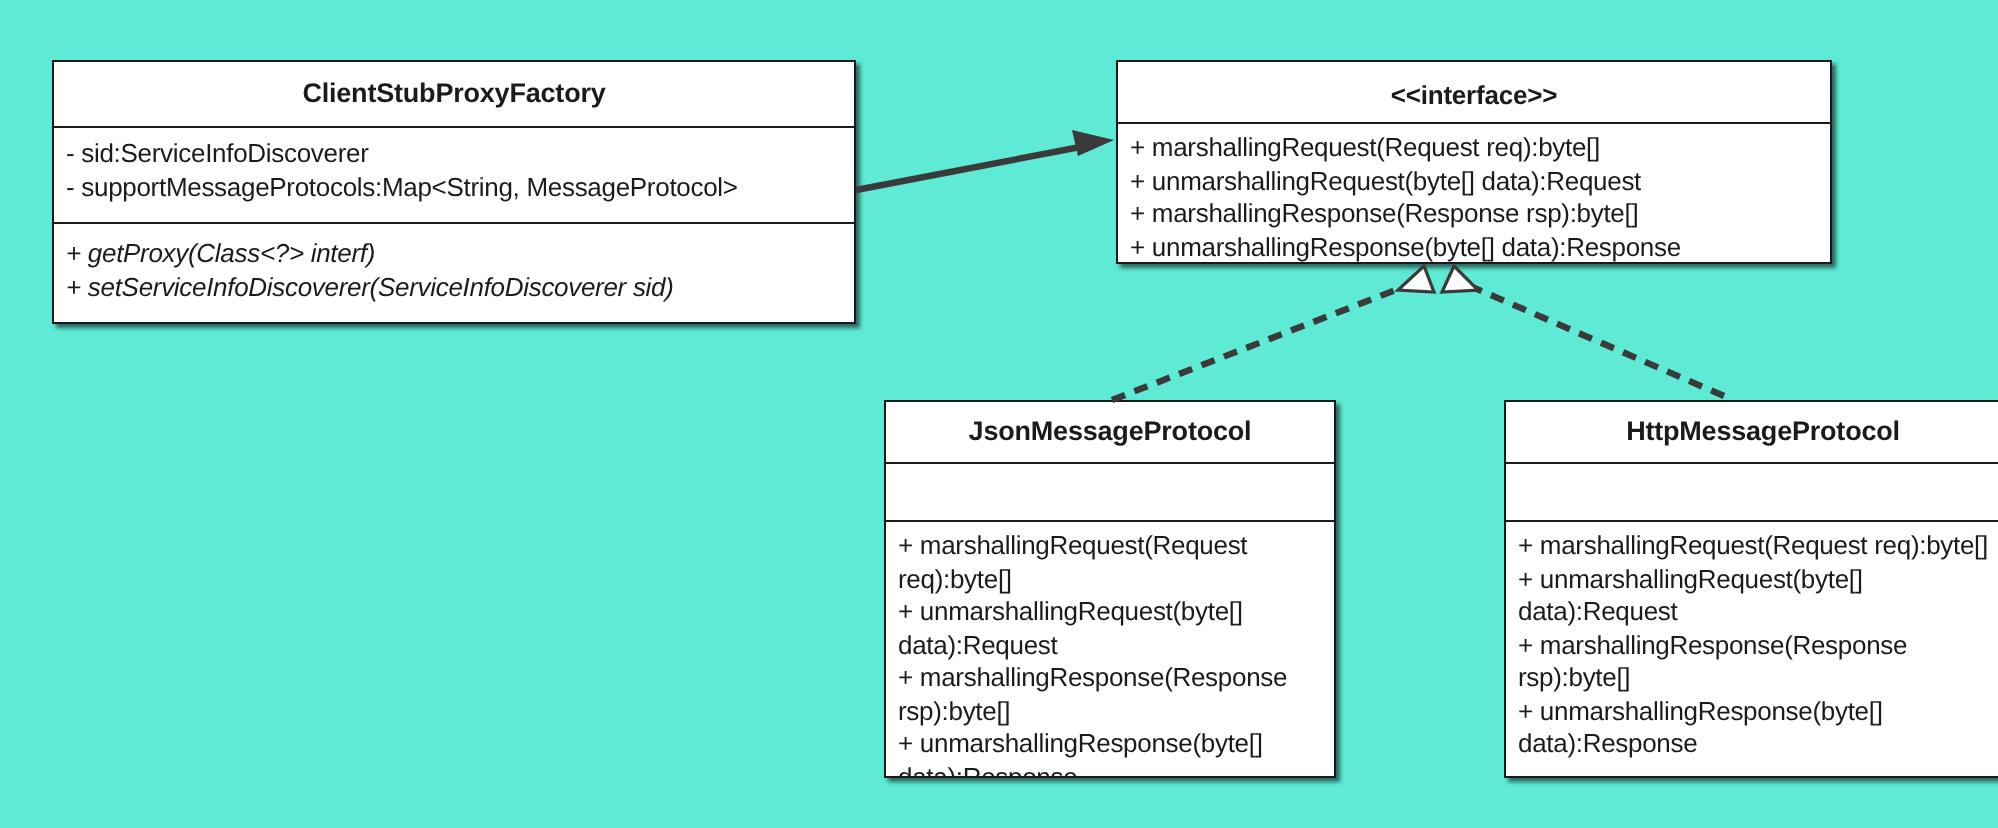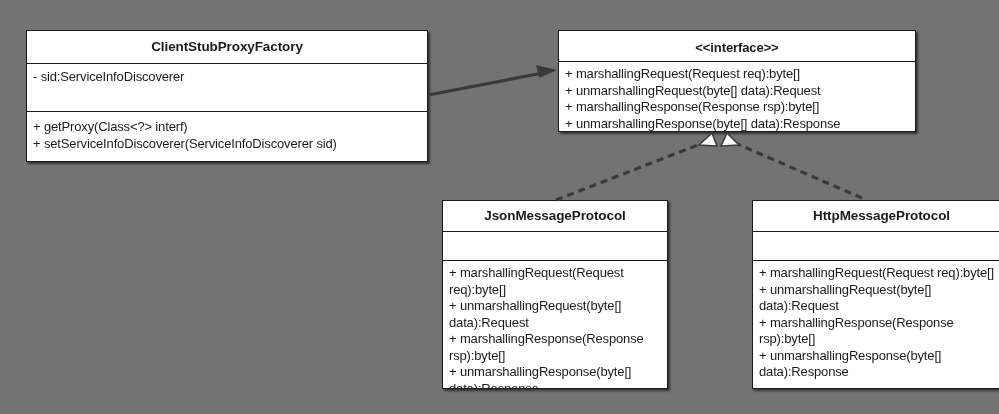--- a/index.html
+++ b/index.html
@@ -13,21 +13,21 @@
     height: 414px;
     position: relative;
     overflow: hidden;
     font-family: "Liberation Sans", sans-serif;
   }
   #diagram-canvas {
     position: absolute;
     left: 0; top: 0;
     width: 999px;
     height: 414px;
-    background: #737373;
+    background: #5eead4;
   }
   .uml-class {
     position: absolute;
     background: #ffffff;
     border: 1.5px solid #1a1a1a;
     box-sizing: border-box;
     box-shadow: 2px 2px 2px rgba(0,0,0,0.55);
     color: #1b1b1b;
     overflow: hidden;
   }
@@ -68,21 +68,21 @@
     white-space: nowrap;
   }
   .uml-empty {
     min-height: 10px;
   }
 
   
   #class-client-stub-proxy-factory { left: 26px;  top: 30px;  width: 402px; height: 132px; }
   #class-client-stub-proxy-factory .sec-title   { height: 32px; }
   #class-client-stub-proxy-factory .sec-attrs   { height: 48px; padding-top: 5px; }
-  #class-client-stub-proxy-factory .sec-methods { height: 66px; padding-top: 7px; }
+  #class-client-stub-proxy-factory .sec-methods { height: 66px; padding-top: 7px; font-style: italic; }
 
   #class-message-protocol { left: 558px; top: 30px; width: 358px; height: 102px; }
   #class-message-protocol .sec-title   { height: 30px; padding-top: 2px; }
   #class-message-protocol .sec-methods { height: 72px; padding-top: 4px; }
 
   #class-json-message-protocol { left: 442px; top: 200px; width: 226px; height: 189px; }
   #class-http-message-protocol { left: 724px; top: 200px; width: 259px; height: 189px; margin-left: 28px; }
   #class-json-message-protocol .sec-title,
   #class-http-message-protocol .sec-title { height: 30px; }
   #class-json-message-protocol .sec-attrs,
@@ -102,20 +102,21 @@
 <body>
 
 <div id="diagram-canvas">
 
   <div class="uml-class" id="class-client-stub-proxy-factory">
     <div class="uml-section uml-title sec-title">
       <span>ClientStubProxyFactory</span>
     </div>
     <div class="uml-section uml-members nowrap sec-attrs">
       <div class="member">- sid:ServiceInfoDiscoverer</div>
+      <div class="member">- supportMessageProtocols:Map&lt;String, MessageProtocol&gt;</div>
     </div>
     <div class="uml-section uml-members nowrap sec-methods">
       <div class="member">+ getProxy(Class&lt;?&gt; interf)</div>
       <div class="member">+ setServiceInfoDiscoverer(ServiceInfoDiscoverer sid)</div>
     </div>
   </div>
 
   <div class="uml-class" id="class-message-protocol">
     <div class="uml-section uml-title sec-title">
       <span class="uml-stereotype">&lt;&lt;interface&gt;&gt;</span>

